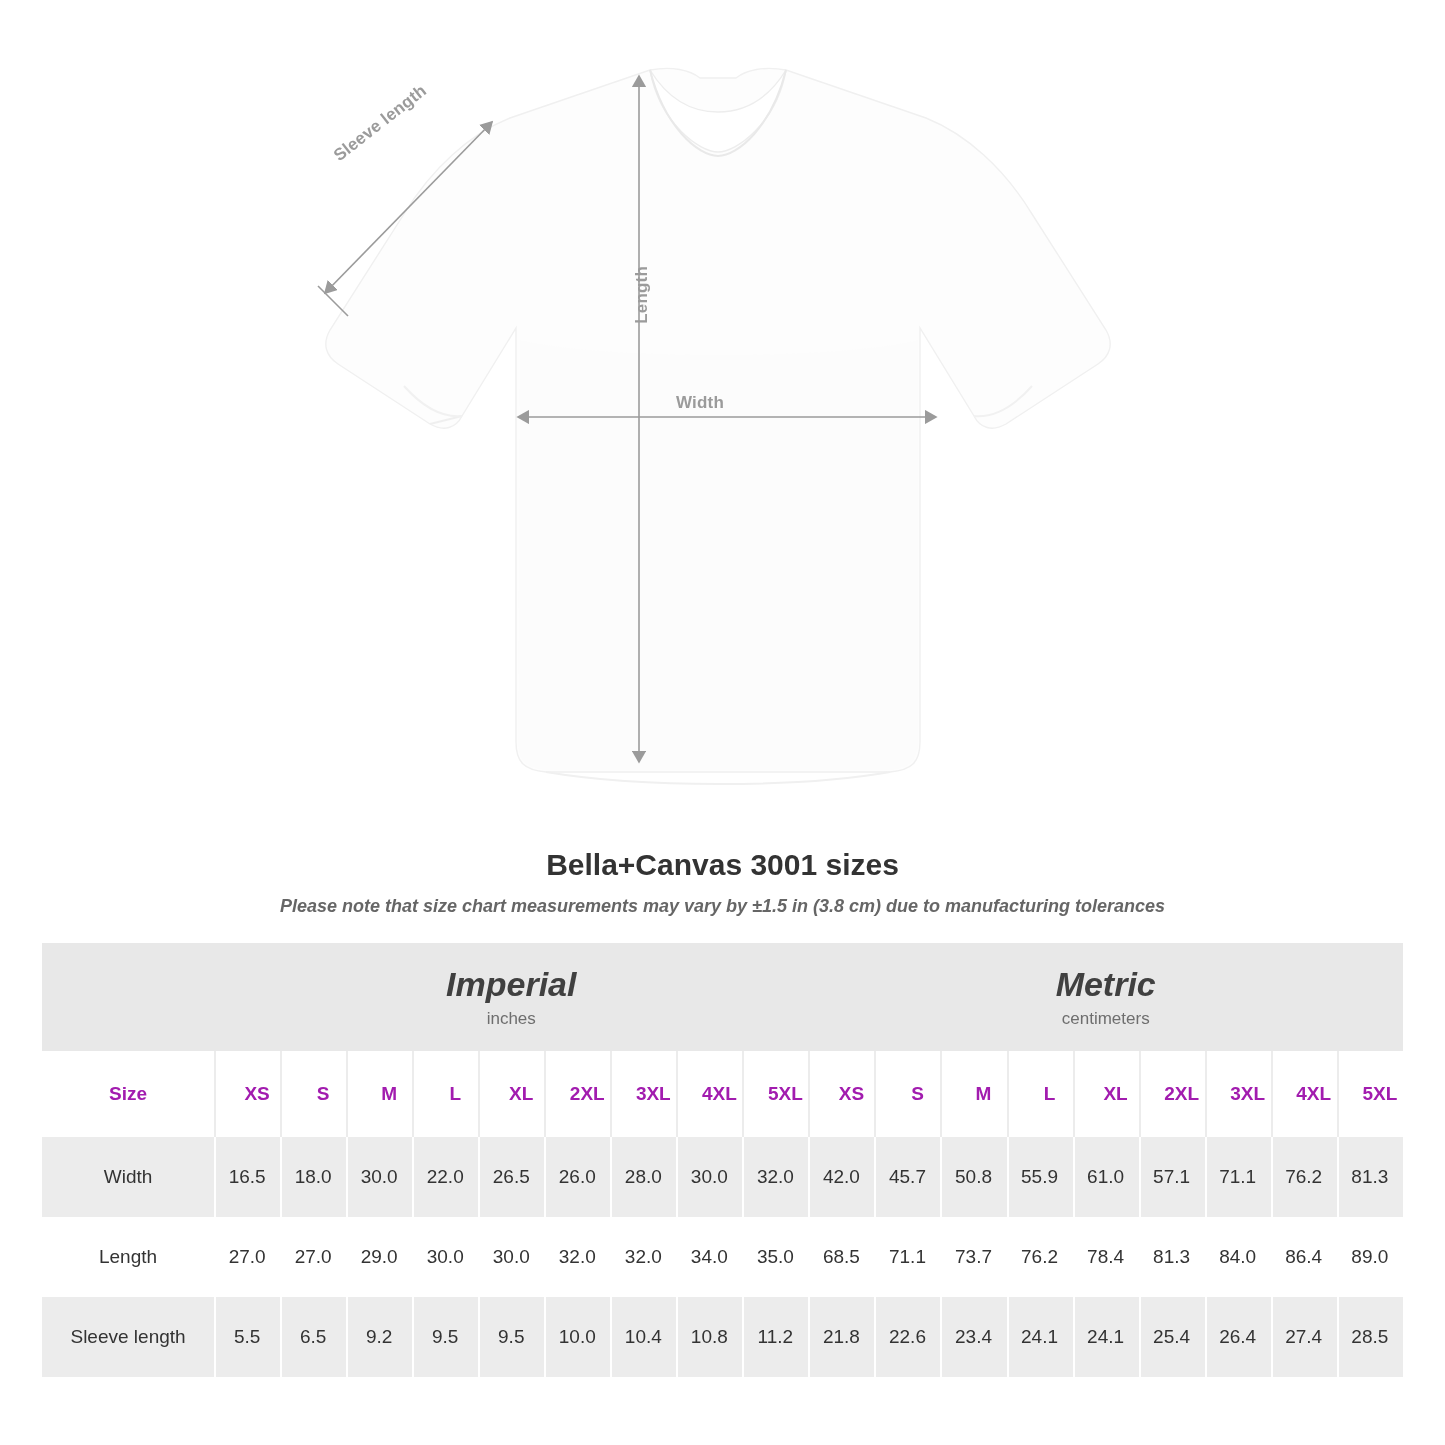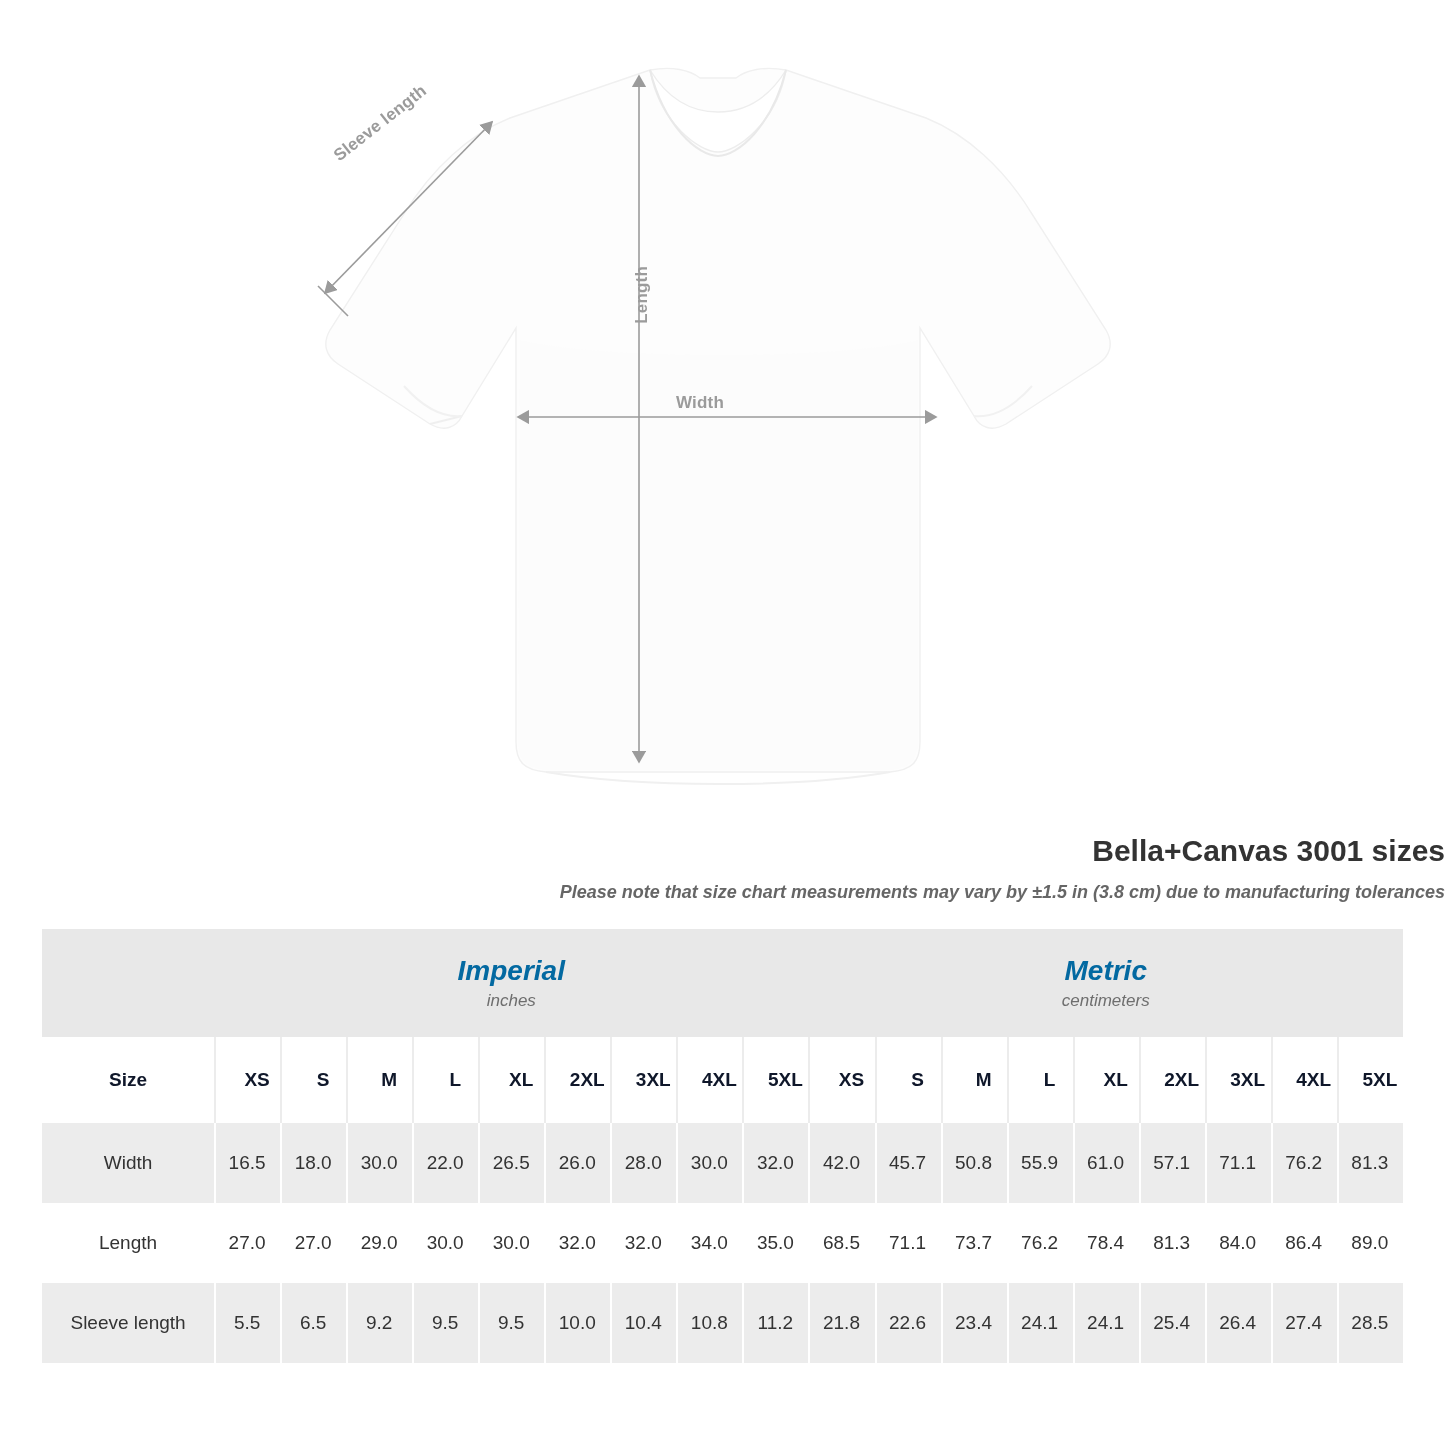--- a/index.html
+++ b/index.html
@@ -47,22 +47,22 @@
   }
   .label-sleeve {
     left: 330px;
     top: 150px;
     transform: rotate(-38deg);
     transform-origin: left top;
   }
 
   
   .title-block {
-    text-align: right;
-    margin-top: 4px;
+    text-align: center;
+    margin-top: 18px;
   }
   .chart-title {
     font-size: 30px;
     font-weight: bold;
     color: #333333;
     margin: 0 0 14px 0;
   }
   .chart-note {
     font-size: 18px;
     font-style: italic;
@@ -91,37 +91,36 @@
     vertical-align: middle;
   }
   .col-label { width: 172px; }
   .col-val { width: 66px; }
 
   tr.unit-row td {
     height: 108px;
     background: #e8e8e8;
   }
   .unit-name {
-    font-size: 28px;
+    font-size: 34px;
     font-style: italic;
     font-weight: bold;
-    color: #0369a1;
+    color: #404040;
     line-height: 1.25;
   }
   .unit-sub {
     font-size: 17px;
-    font-style: italic;
     color: #6e6e6e;
     line-height: 1.5;
   }
   tr.header-row td {
     background: #ffffff;
     font-weight: bold;
     font-size: 19px;
-    color: #0f172a;
+    color: #a21caf;
     height: 86px;
   }
   tr.data-row td {
     background: #ffffff;
   }
   tr.data-row.alt td {
     background: #ececec;
   }
   td.row-head {
     font-weight: bold;

